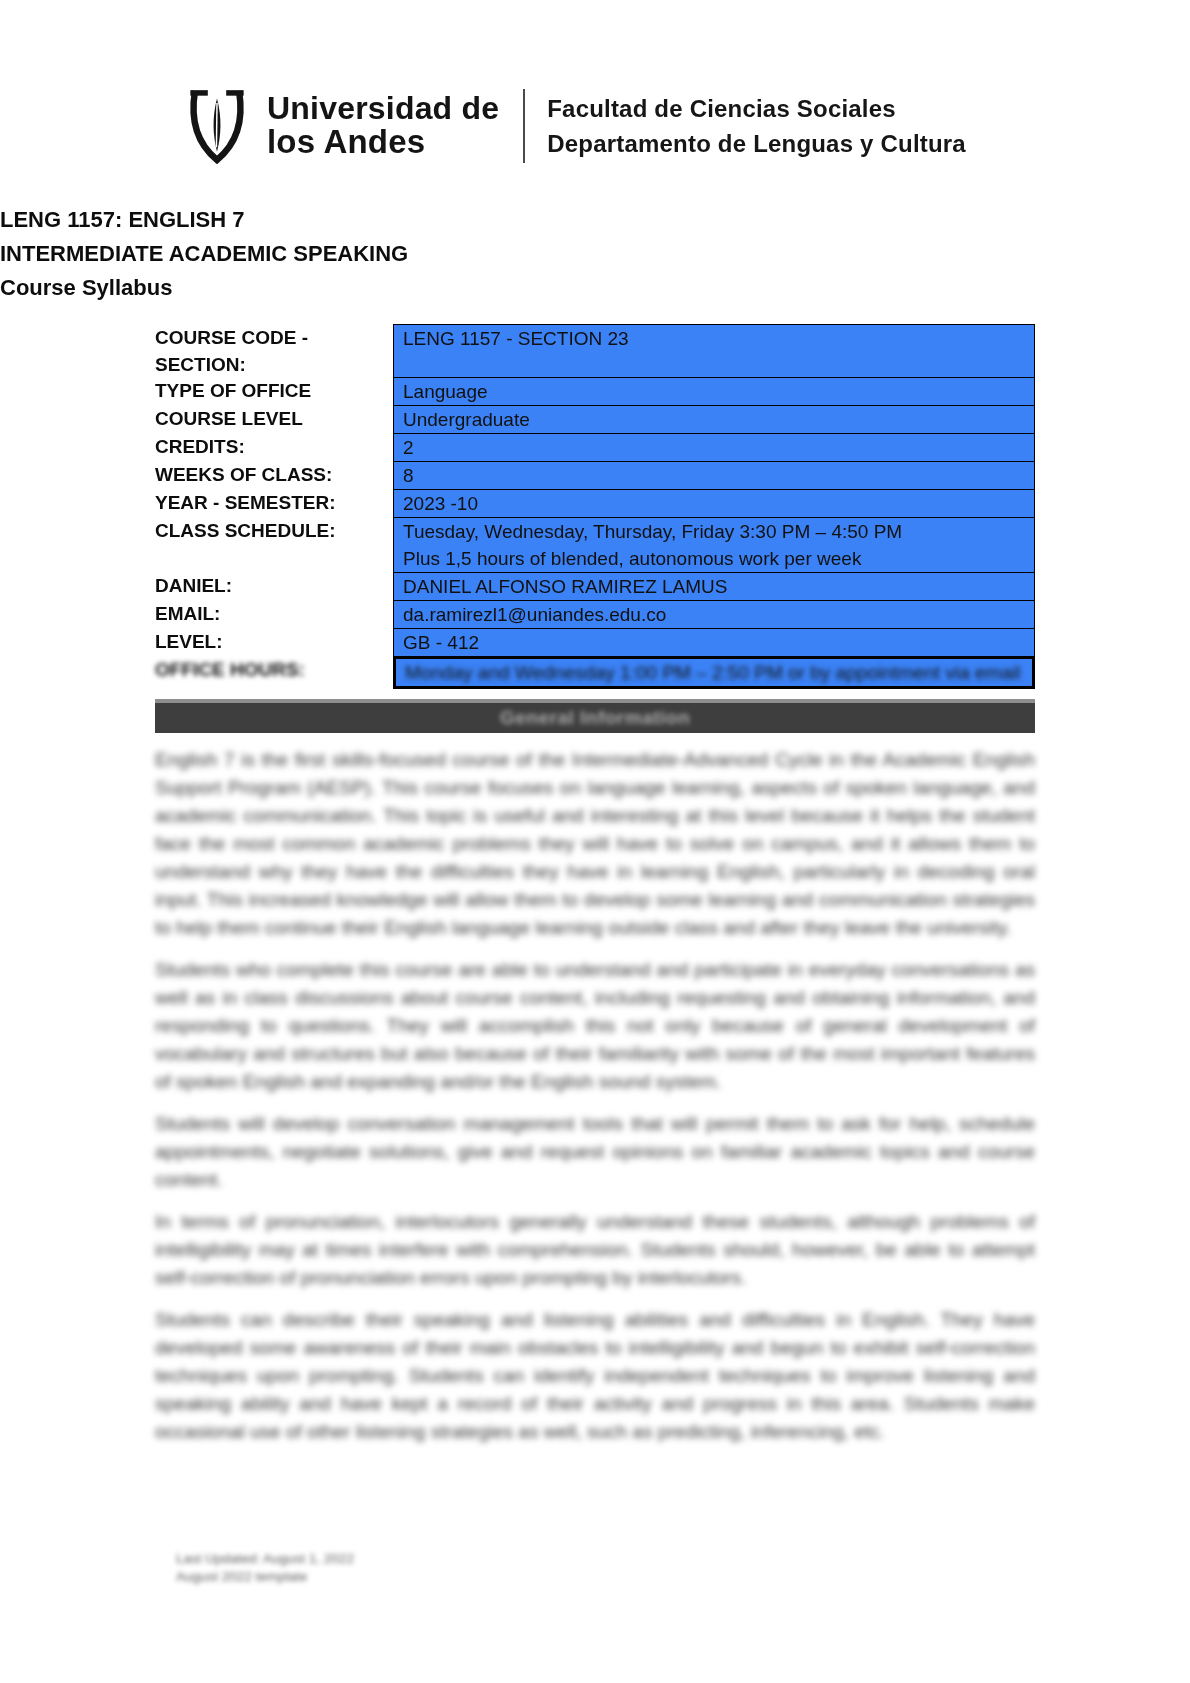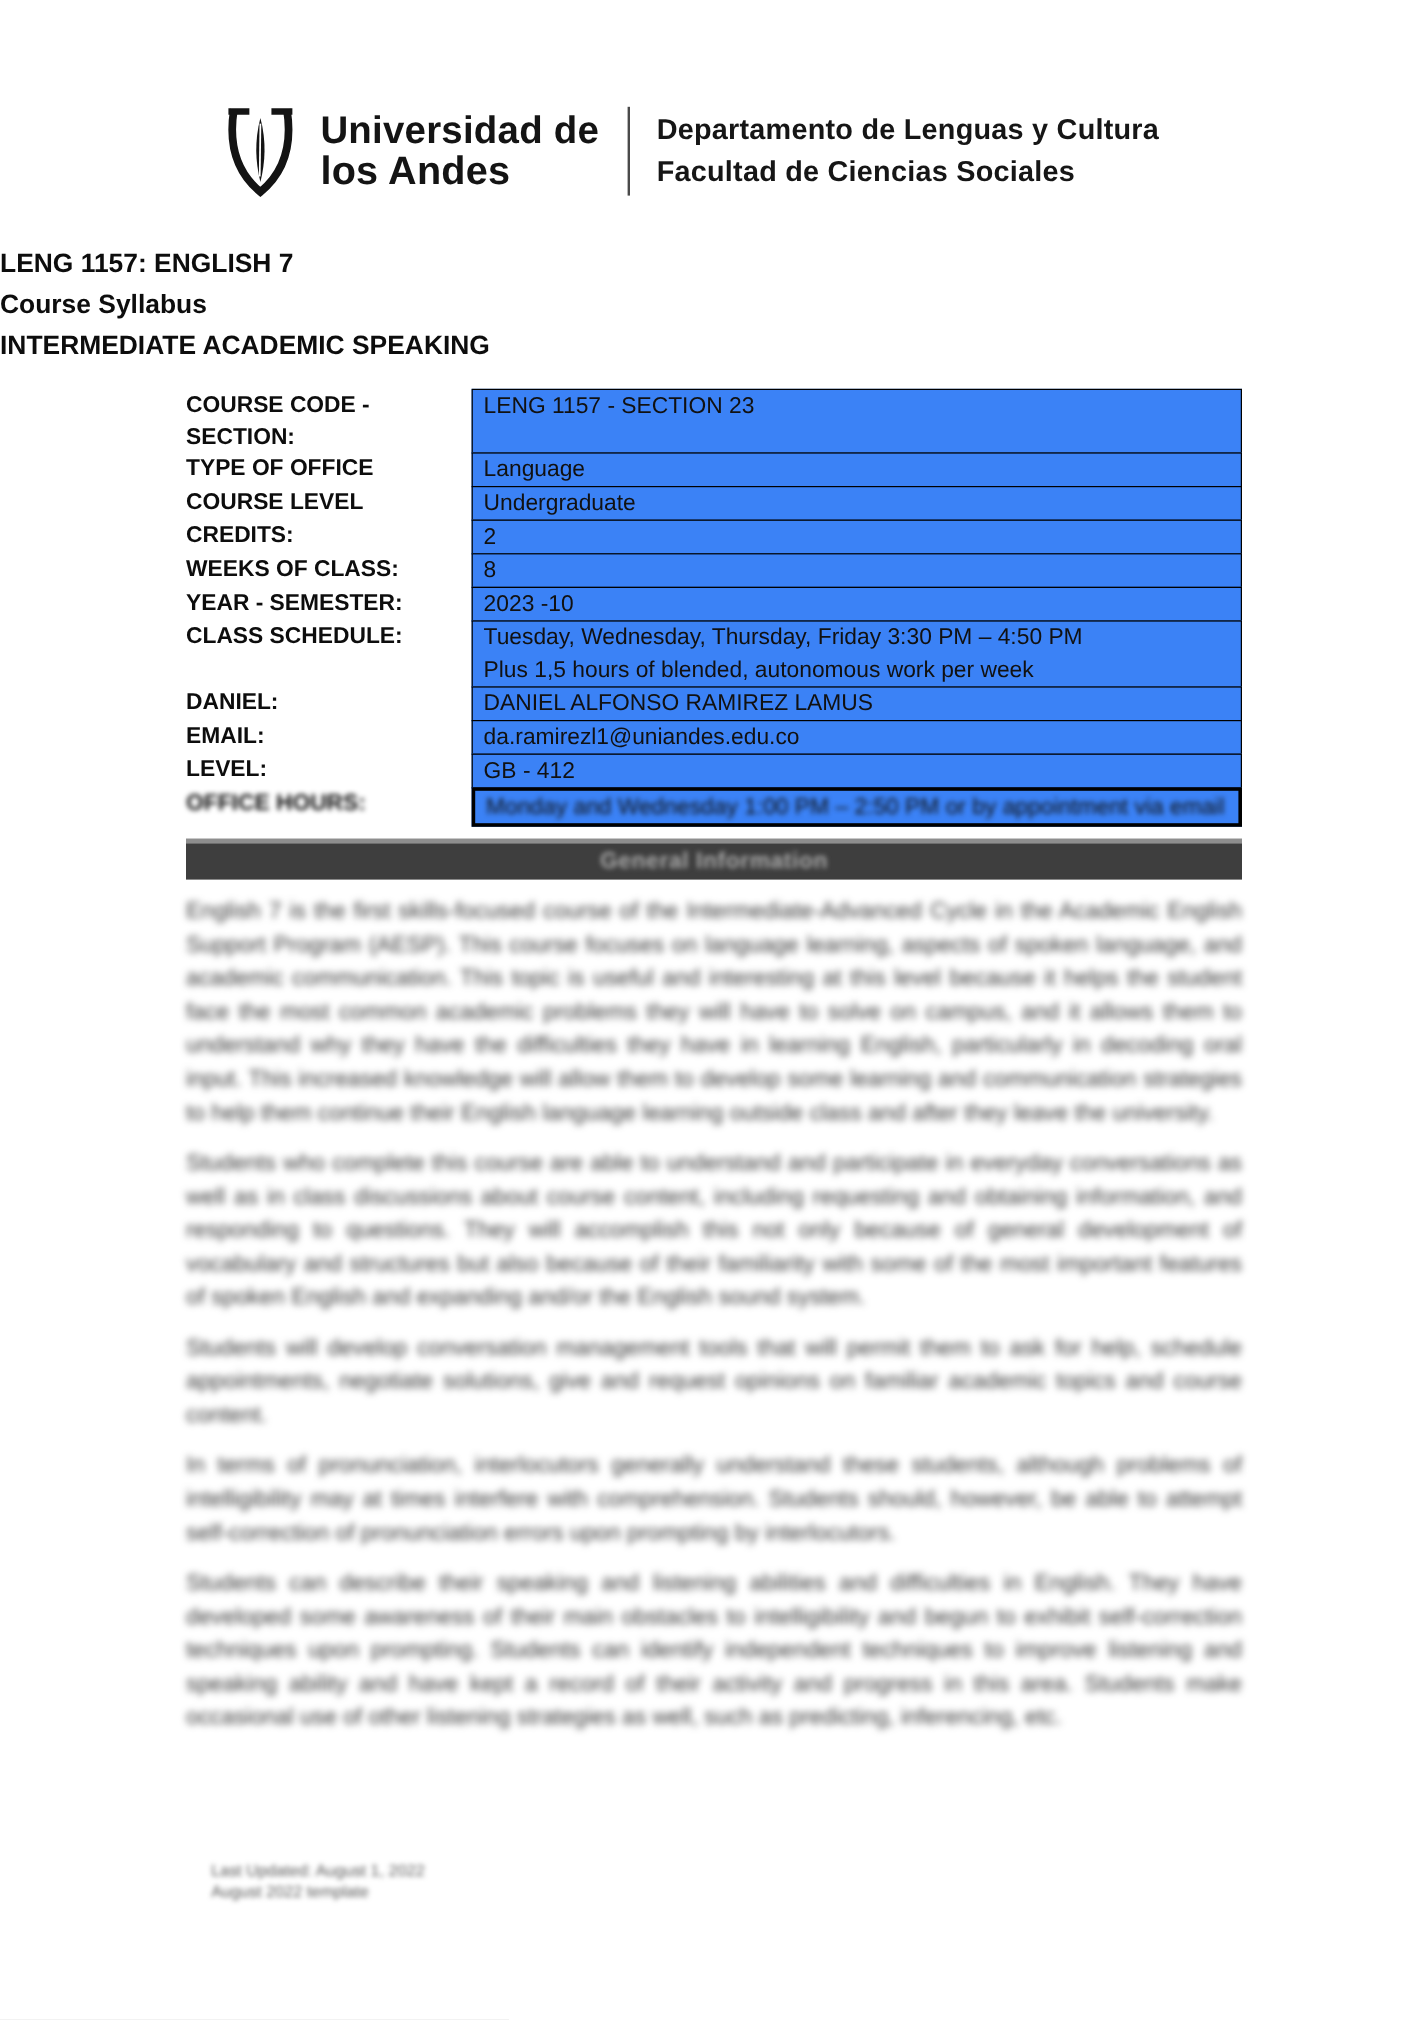--- a/index.html
+++ b/index.html
@@ -67,29 +67,29 @@
       <path d="M13 5 C8 36 15 62 37 80 C59 62 66 36 61 5" fill="none" stroke="#141414" stroke-width="7"></path>
       <path d="M37 13 C31.5 34 32.5 53 37 71 C41.5 53 42.5 34 37 13 Z" fill="#141414"></path>
       <path d="M37 18 L36.4 66" stroke="#ffffff" stroke-width="1.6" fill="none"></path>
     </svg>
     <div class="logo-text">
       <div class="logo-line1">Universidad de</div>
       <div class="logo-line2">los Andes</div>
     </div>
     <div class="header-divider"></div>
     <div class="dept-block">
+      <div>Facultad de Ciencias Sociales</div>
       <div>Departamento de Lenguas y Cultura</div>
-      <div>Facultad de Ciencias Sociales</div>
     </div>
   </div>
 
   <div class="titles">
     <div>LENG 1157: ENGLISH 7</div>
+    <div>INTERMEDIATE ACADEMIC SPEAKING</div>
     <div>Course Syllabus</div>
-    <div>INTERMEDIATE ACADEMIC SPEAKING</div>
   </div>
 
   <div class="info-table">
       <div class="trow">
         <div class="tlabel">COURSE CODE - SECTION:</div>
         <div class="tvalue">
           <div>LENG 1157 - SECTION 23</div>
         </div>
       </div>
       <div class="trow">

